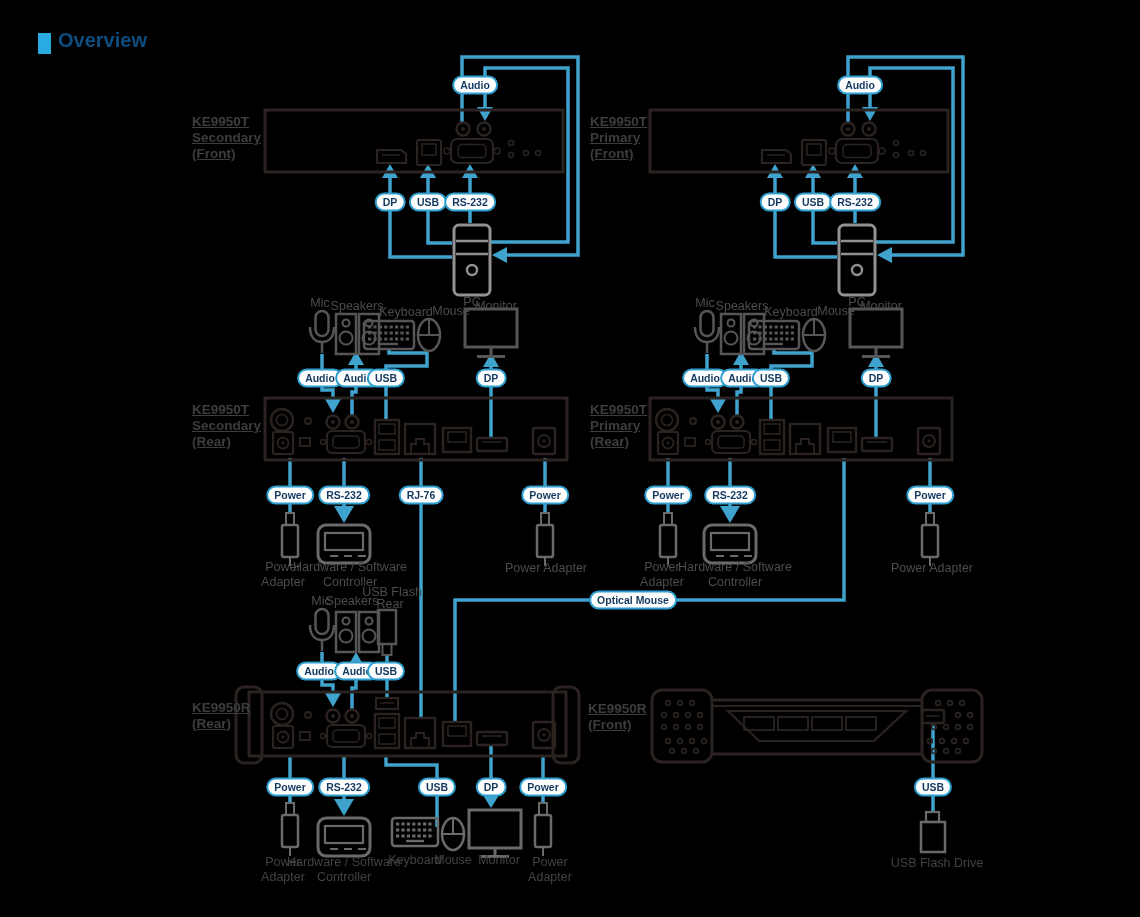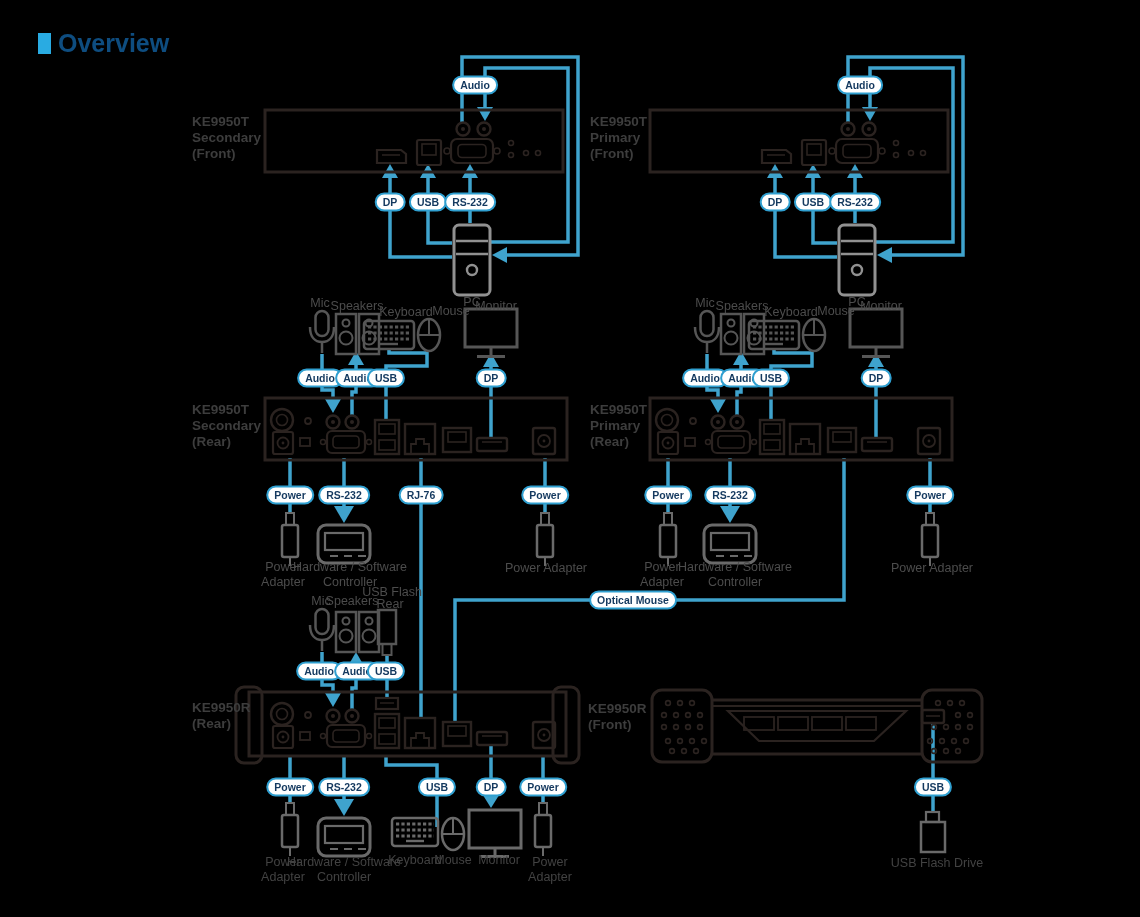--- a/index.html
+++ b/index.html
@@ -1,28 +1,28 @@
 <!DOCTYPE html>
 <html><head>
 <meta charset="utf-8">
 <style>
   html,body{margin:0;padding:0;background:#000;}
   #stage{position:relative;width:1140px;height:917px;background:#000;overflow:hidden;
          font-family:"Liberation Sans", sans-serif;}
   #stage svg{position:absolute;left:0;top:0;}
   .bullet{position:absolute;left:38px;top:33px;width:13px;height:21px;background:#29abe2;}
-  .title{position:absolute;left:58px;top:29px;font-size:25px;font-weight:bold;color:#0e4d80;}
+  .title{position:absolute;left:58px;top:29px;font-size:20px;font-weight:bold;color:#0e4d80;}
   .pill{position:absolute;transform:translate(-50%,-50%);background:#fff;border:2.5px solid #2f9fd0;
         border-radius:10px;height:15px;line-height:15px;padding:0 6px;font-size:10.5px;font-weight:bold;
         color:#14395f;white-space:nowrap;z-index:5;}
   .plabel{position:absolute;transform:translate(-50%,-50%);color:#4c4c4c;font-size:12.5px;
           white-space:nowrap;z-index:2;}
   .plabel.dark{color:#424242;}
   .dlabel{position:absolute;color:#3d3d3d;font-size:13.5px;font-weight:600;line-height:16px;z-index:2;}
-  .dlabel div{white-space:nowrap;}
+  .dlabel div{white-space:nowrap;text-decoration:underline;}
 </style>
 </head>
 <body>
 
 <div id="stage">
 
 <svg width="1140" height="917" viewBox="0 0 1140 917">
 
   <g stroke="#3fa3cd" stroke-width="3.5" fill="none">
 

